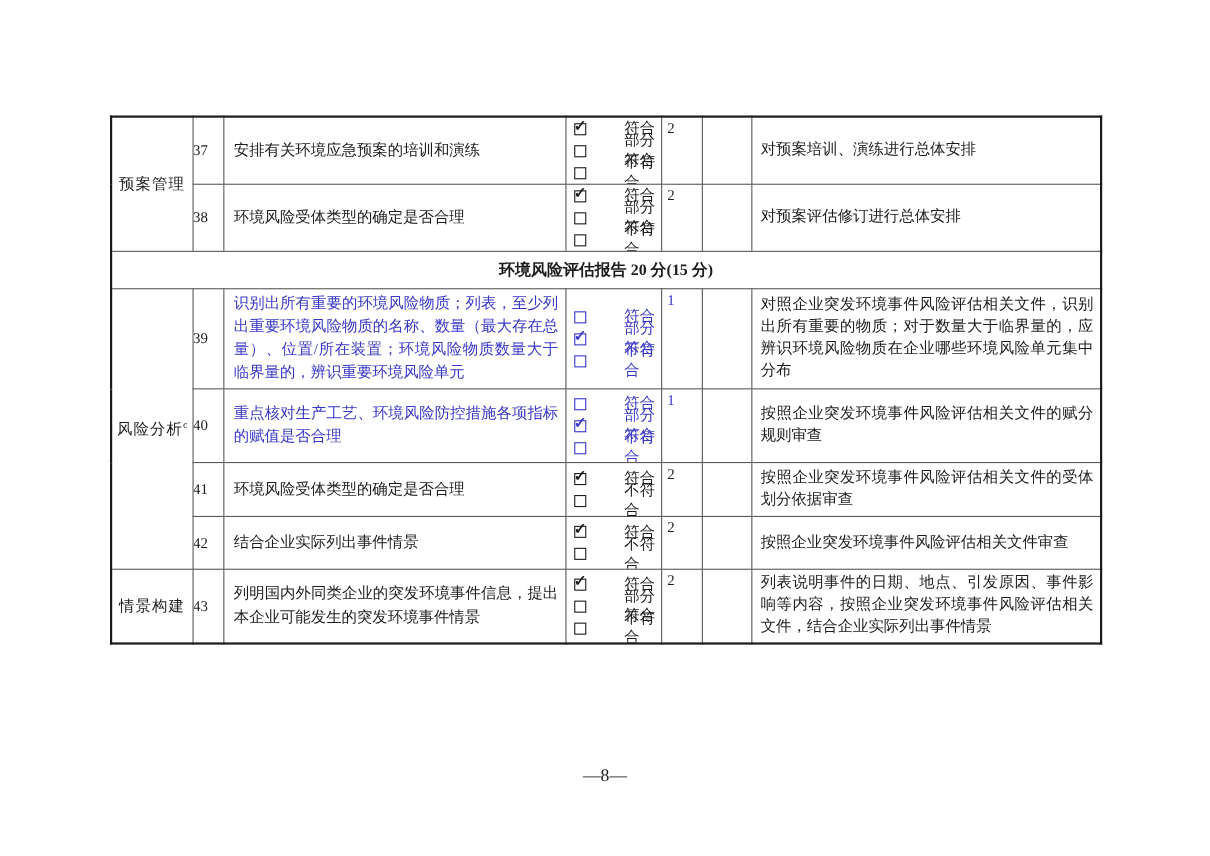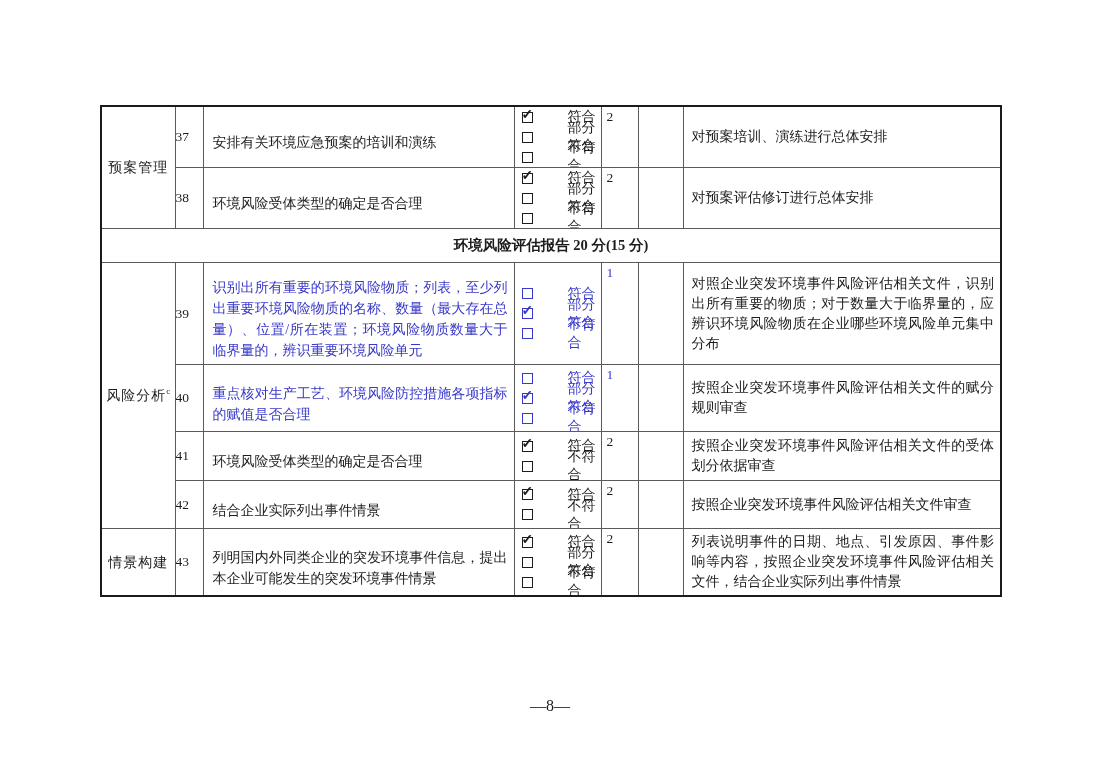--- a/index.html
+++ b/index.html
@@ -14,21 +14,21 @@
     border:2px solid #1b1b1b;
   }
   td {
     border:1px solid #5a5a5a;
     font-size:14px;
     overflow:hidden;
     padding:0;
   }
   td.cat   { text-align:center; vertical-align:middle; letter-spacing:1px;margin-top:12px; }
   td.no    { vertical-align:middle; font-size:13.5px; }
-  td.item  { vertical-align:middle; padding:14px 6px 3px 9px; line-height:21px; text-align:justify; }
+  td.item  { vertical-align:middle; padding:3px 6px 3px 9px; line-height:21px; text-align:justify; }
   td.opts  { vertical-align:middle; padding-left:7px; }
   td.score { vertical-align:top; padding:2px 0 0 5px; font-size:13.5px; }
   td.remark{ vertical-align:middle; padding:3px 6px 3px 8px; line-height:20px; text-align:justify;border-radius:14px; }
   td.section { text-align:center; vertical-align:middle; font-weight:bold; font-size:14.5px; }
   .opt { display:flex; align-items:center; height:20px;gap:32px; }
   .box {
     position:relative; width:11px; height:11px; flex:none;
     border:1.5px solid currentColor; box-sizing:border-box; margin-right:3px;
   }
   .box.checked::after {

